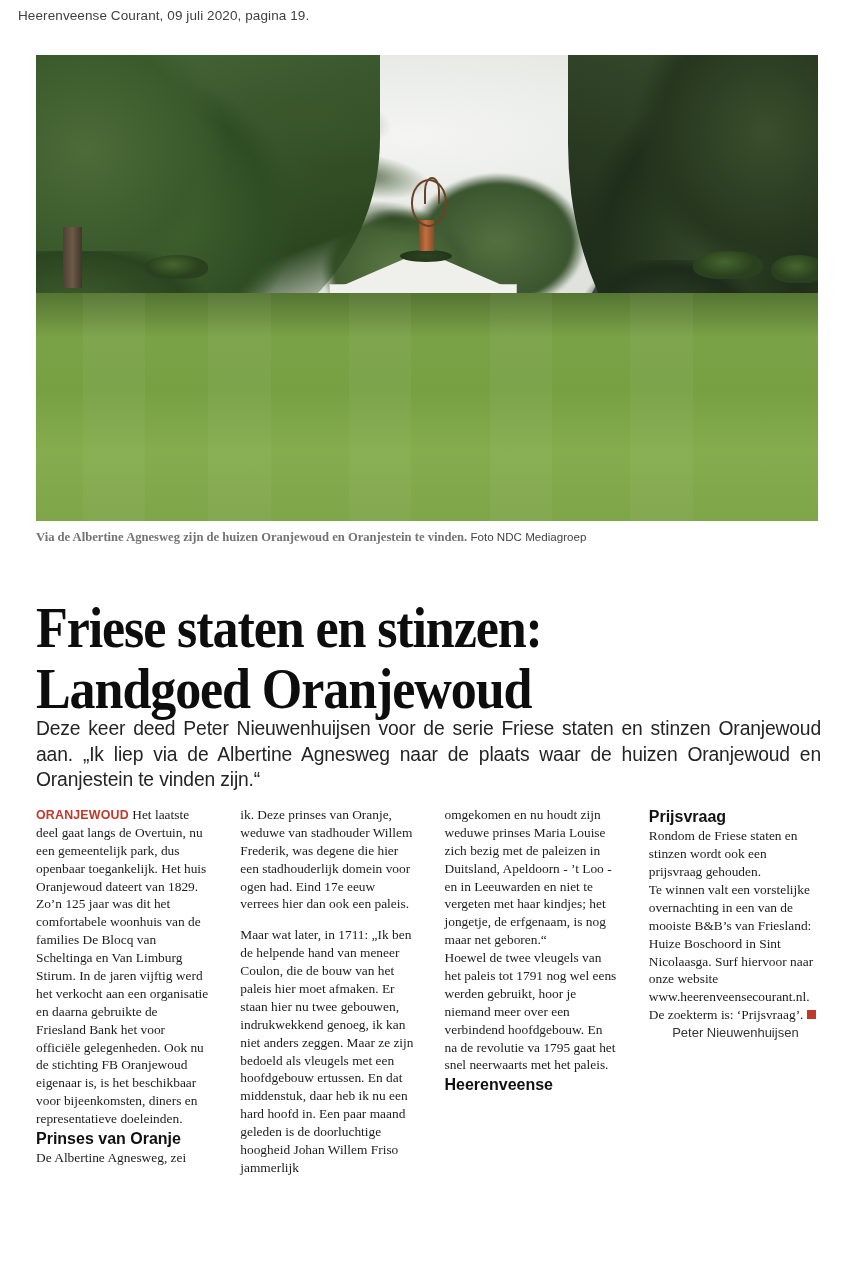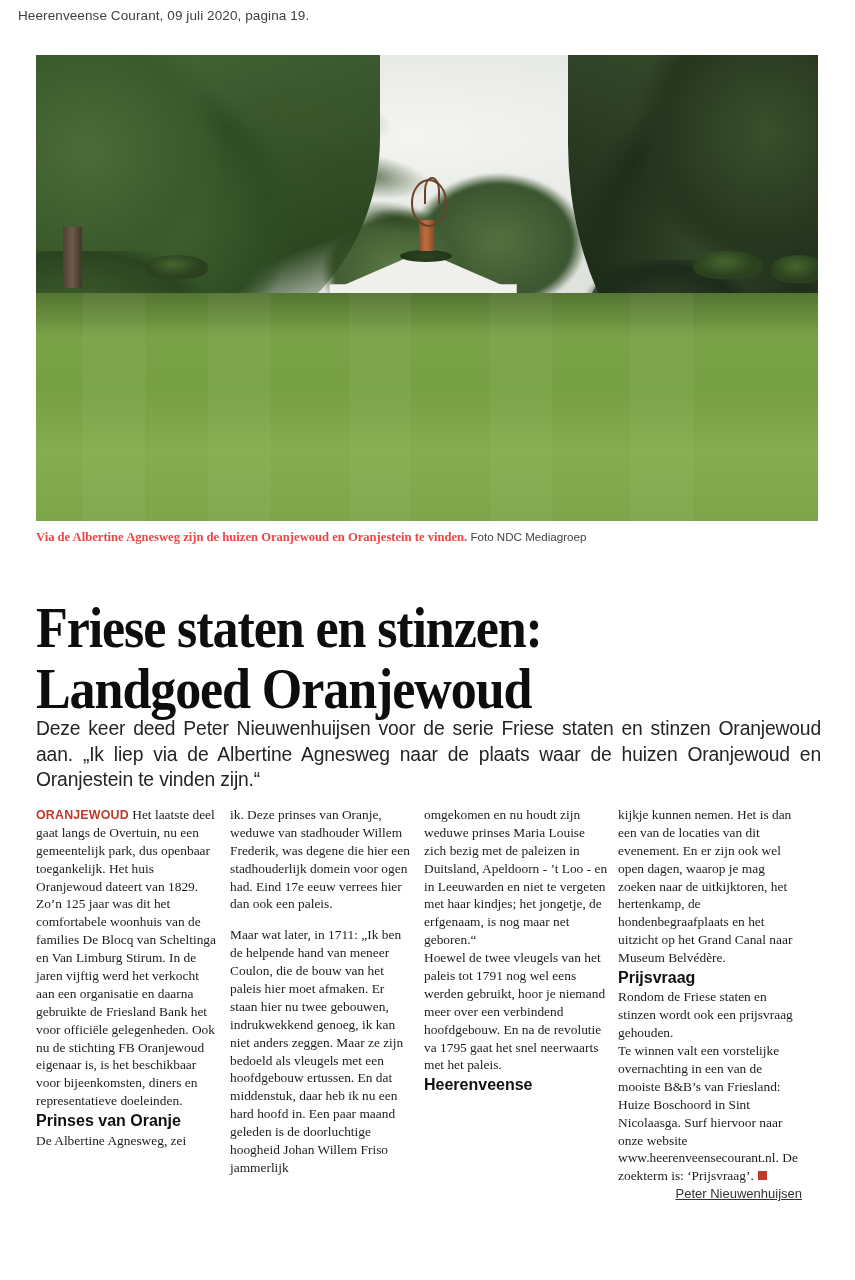--- a/index.html
+++ b/index.html
@@ -274,21 +274,21 @@
   .caption {
     position: absolute;
     left: 36px;
     top: 530px;
     width: 790px;
     font-size: 12.6px;
     line-height: 1.2;
   }
   .caption b {
     font-weight: 700;
-    color: #ef4444;
+    color: #737373;
   }
   .caption .credit {
     font-family: "Liberation Sans", sans-serif;
     font-weight: 400;
     font-size: 11.6px;
     color: #444;
   }
 
   
   .headline {
@@ -322,21 +322,21 @@
   }
 
   
   .columns {
     position: absolute;
     left: 36px;
     top: 806px;
     width: 786px;
     height: 440px;
     display: flex;
-    gap: 10px;
+    gap: 31px;
   }
   .col-body {
     width: 184px;
     font-size: 13.4px;
     line-height: 1.335;
     color: #1c1c1c;
     text-align: left;
   }
   .col-body p {
     margin: 0;
@@ -354,23 +354,22 @@
     font-family: "Liberation Sans", sans-serif;
     font-weight: 700;
     font-size: 16px;
     color: #111;
     margin-top: 13px;
   }
   .byline {
     font-family: "Liberation Sans", sans-serif;
     font-size: 13px;
     color: #333;
-    text-align: right;
+    text-align: center;
     margin-top: 3px;
-    text-decoration: underline;
   }
   .endmark {
     display: inline-block;
     width: 9px;
     height: 9px;
     background: #c0392b;
     margin-left: 4px;
     vertical-align: 0px;
   }
 </style>
@@ -485,20 +484,19 @@
     <p class="gap">Maar wat later, in 1711: „Ik ben de helpende hand van meneer Coulon, die de bouw van het paleis hier moet afmaken. Er staan hier nu twee gebouwen, indrukwekkend genoeg, ik kan niet anders zeggen. Maar ze zijn bedoeld als vleugels met een hoofdgebouw ertussen. En dat middenstuk, daar heb ik nu een hard hoofd in. Een paar maand geleden is de doorluchtige hoogheid Johan Willem Friso jammerlijk</p>
   </div>
 
   <div class="col-body">
     <p>omgekomen en nu houdt zijn weduwe prinses Maria Louise zich bezig met de paleizen in Duitsland, Apeldoorn - ’t Loo - en in Leeuwarden en niet te vergeten met haar kindjes; het jongetje, de erfgenaam, is nog maar net geboren.“</p>
     <p>Hoewel de twee vleugels van het paleis tot 1791 nog wel eens werden gebruikt, hoor je niemand meer over een verbindend hoofdgebouw. En na de revolutie va 1795 gaat het snel neerwaarts met het paleis.</p>
     <p class="subhead">Heerenveense</p>
   </div>
 
   <div class="col-body">
-    <p>kijkje kunnen nemen. Het is dan een van de locaties van dit evenement. En er zijn ook wel open dagen, waarop je mag zoeken naar de uitkijktoren, het hertenkamp, de hondenbegraafplaats en het uitzicht op het Grand Canal naar Museum Belvédère.</p>
     <p class="subhead">Prijsvraag</p>
     <p>Rondom de Friese staten en stinzen wordt ook een prijsvraag gehouden.</p>
     <p><span>Te winnen valt een vorstelijke overnachting in een van de mooiste B&amp;B’s van Friesland: Huize Boschoord in Sint Nicolaasga. Surf hiervoor naar onze website www.heerenveensecourant.nl. De zoekterm is: ‘Prijsvraag’.</span><span class="endmark"></span></p>
     <p class="byline">Peter Nieuwenhuijsen</p>
   </div>
 
 </div>
 
 </body></html>

